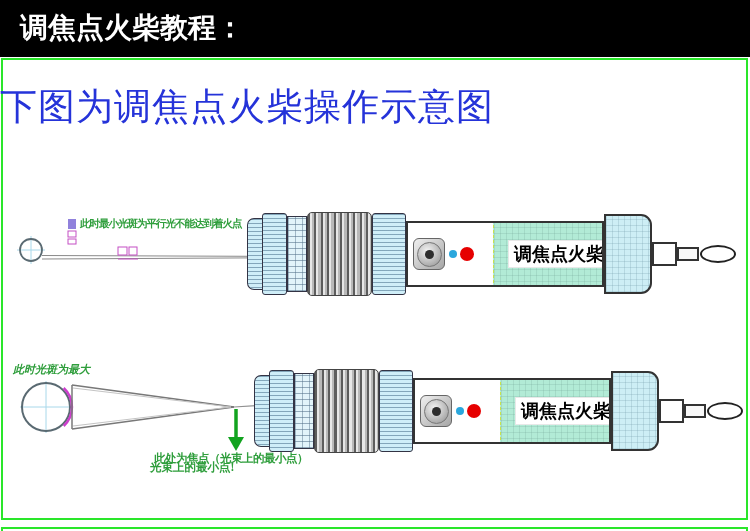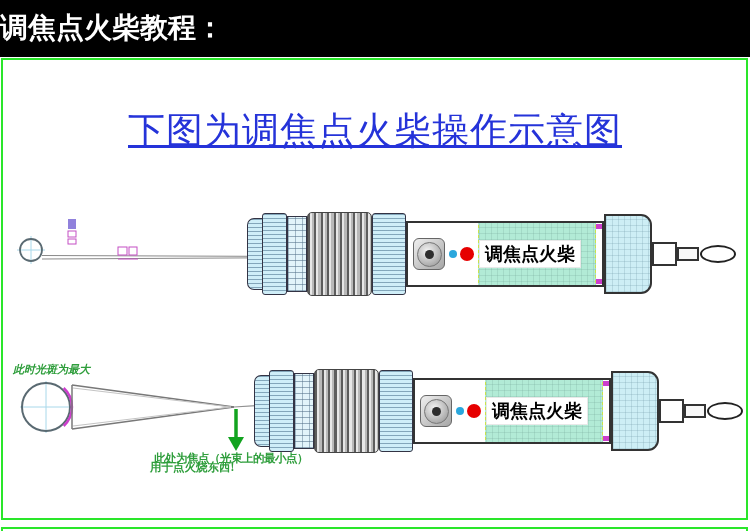--- a/index.html
+++ b/index.html
@@ -6,28 +6,28 @@
     --border-green:#2ae62a; --title-blue:#2533d9; --annotation-green:#2f9e3c;
     --label-mint:#b2ebd6; --device-cyan:#cfeef8; --red-dot:#e60000;
     --blue-dot:#2aa7dd; --magenta-mark:#cc3fcc;
   }
   *{margin:0;padding:0;box-sizing:border-box;}
   body{background:#fff;}
   .canvas{position:relative;width:750px;height:531px;background:#fff;overflow:hidden;
           font-family:"Liberation Sans",sans-serif;}
   .header{position:absolute;top:0;left:0;width:750px;height:57px;background:#000;
           color:#fff;font-family:"Liberation Serif",serif;font-weight:bold;
-          font-size:28px;line-height:56px;padding-left:0;}
+          font-size:28px;line-height:56px;padding-left:20px;}
   .main-box{position:absolute;left:1px;top:58px;width:747px;height:462px;
             border:2px solid var(--border-green);}
   .next-box{position:absolute;left:1px;top:527px;width:747px;height:10px;
             border:2px solid var(--border-green);background:#fff;}
-  .main-title{position:absolute;top:106px;left:0;width:100%;text-align:center;
+  .main-title{position:absolute;top:82px;left:0;width:100%;
               font-family:"Liberation Serif",serif;font-size:37px;color:var(--title-blue);
-              letter-spacing:1px;text-decoration:underline;}
+              letter-spacing:1px;}
   .green-note{position:absolute;color:var(--annotation-green);font-weight:bold;
               font-family:"Liberation Serif",serif;white-space:nowrap;}
   .note1{left:80px;top:217px;font-size:10.5px;letter-spacing:-1px;}
   .note2{left:13px;top:362px;font-size:11px;font-style:italic;}
   .note3a{left:154px;top:451px;font-size:11.5px;letter-spacing:-0.5px;text-align:center;}
   .note3b{left:150px;top:460px;font-size:11.5px;}
   .dsvg{position:absolute;}
   .svg1{left:8px;top:203px;}
   .svg2{left:5px;top:358px;}
 
@@ -52,25 +52,25 @@
   .seg-body>*{flex:0 0 auto;}
   .btn-outer{margin-left:5px;width:32px;height:32px;border:1px solid #666;border-radius:6px;
              background:linear-gradient(135deg,#efefef,#a6a6a6);
              display:flex;align-items:center;justify-content:center;}
   .btn-circle{width:25px;height:25px;border-radius:50%;border:1px solid #777;
               background:radial-gradient(circle at 40% 35%,#f4f4f4,#bdbdbd 55%,#8d8d8d);
               display:flex;align-items:center;justify-content:center;}
   .btn-dot{width:9px;height:9px;border-radius:50%;background:#2e2e2e;}
   .dot-blue{width:8px;height:8px;border-radius:50%;background:var(--blue-dot);margin-left:4px;}
   .dot-red{width:14px;height:14px;border-radius:50%;background:var(--red-dot);margin-left:3px;}
-  .label-area{margin-left:4px;width:118px;height:68px;background-color:var(--label-mint);
+  .label-area{margin-left:19px;width:118px;height:68px;background-color:var(--label-mint);
     background-image:repeating-linear-gradient(0deg,rgba(110,160,145,.22) 0 1px,transparent 1px 6px),
                      repeating-linear-gradient(90deg,rgba(110,160,145,.22) 0 1px,transparent 1px 6px);
     border-left:1px dashed #cbe34b;border-right:1px dashed #cbe34b;
-    display:flex;align-items:center;justify-content:flex-start;}
+    display:flex;align-items:center;justify-content:flex-end;}
   .device-label{background:#fff;padding:1px 5px;font-weight:bold;font-size:18px;color:#000;
                 white-space:nowrap;border:1px solid #e8e8e8;}
   .sep{width:6px;height:60px;background:#fff;position:relative;}
   .sep::before,.sep::after{content:"";position:absolute;left:0;width:6px;height:5px;
                            background:var(--magenta-mark);}
   .sep::before{top:0;} .sep::after{bottom:0;}
   .seg-endcap{width:48px;height:80px;border:2px solid #333;border-radius:0 11px 11px 0;
     background-color:#cdeef5;
     background-image:repeating-linear-gradient(0deg,rgba(110,150,165,.25) 0 1px,transparent 1px 6px),
                      repeating-linear-gradient(90deg,rgba(110,150,165,.25) 0 1px,transparent 1px 6px);}
@@ -97,20 +97,21 @@
     <circle cx="23" cy="47" r="11" fill="none" stroke="#5a6a72" stroke-width="1.8"></circle>
     <line x1="34" y1="52.5" x2="241" y2="53.3" stroke="#8a8a8a" stroke-width="1"></line>
     <line x1="34" y1="56" x2="241" y2="54.9" stroke="#8a8a8a" stroke-width="1"></line>
     <rect x="60" y="16" width="8" height="10" fill="#7d6bd6" opacity="0.85"></rect>
     <rect x="60" y="28" width="8" height="6" fill="#fff" stroke="#c44fc4"></rect>
     <rect x="60" y="36" width="8" height="5" fill="none" stroke="#c44fc4"></rect>
     <rect x="110" y="44" width="9" height="8" fill="none" stroke="#c44fc4"></rect>
     <rect x="121" y="44" width="8" height="8" fill="none" stroke="#c44fc4"></rect>
     <line x1="110" y1="56" x2="130" y2="56" stroke="#c44fc4" stroke-width="1"></line>
   </svg>
+  <div class="green-note note1">此时最小光斑为平行光不能达到着火点</div>
 
   <div class="device dev1">
     <div class="seg-cap knurl-bg"></div>
     <div class="seg-knurl knurl-bg"></div>
     <div class="seg-brick"></div>
     <div class="seg-bellows"></div>
     <div class="seg-knurl2 knurl-bg"></div>
     <div class="seg-body">
       <div class="btn-outer">
         <div class="btn-circle">
@@ -139,21 +140,21 @@
     <line x1="67" y1="71" x2="229" y2="49" stroke="#787878" stroke-width="1.5"></line>
     <line x1="67" y1="27" x2="67" y2="71" stroke="#787878" stroke-width="1.5"></line>
     <line x1="68" y1="30" x2="226" y2="49" stroke="#c4c4c4" stroke-width="1"></line>
     <line x1="68" y1="68" x2="226" y2="49" stroke="#c4c4c4" stroke-width="1"></line>
     <line x1="229" y1="49" x2="252" y2="47.5" stroke="#909090" stroke-width="1.2"></line>
     <line x1="231" y1="51" x2="231" y2="80" stroke="#12a31f" stroke-width="3.5"></line>
     <polygon points="223,79 239,79 231,93" fill="#12a31f"></polygon>
   </svg>
   <div class="green-note note2">此时光斑为最大</div>
   <div class="green-note note3a">此处为焦点（光束上的最小点）</div>
-  <div class="green-note note3b">用于点火烧东西!</div>
+  <div class="green-note note3b">光束上的最小点!</div>
 
   <div class="device dev2">
     <div class="seg-cap knurl-bg"></div>
     <div class="seg-knurl knurl-bg"></div>
     <div class="seg-brick"></div>
     <div class="seg-bellows"></div>
     <div class="seg-knurl2 knurl-bg"></div>
     <div class="seg-body">
       <div class="btn-outer">
         <div class="btn-circle">

